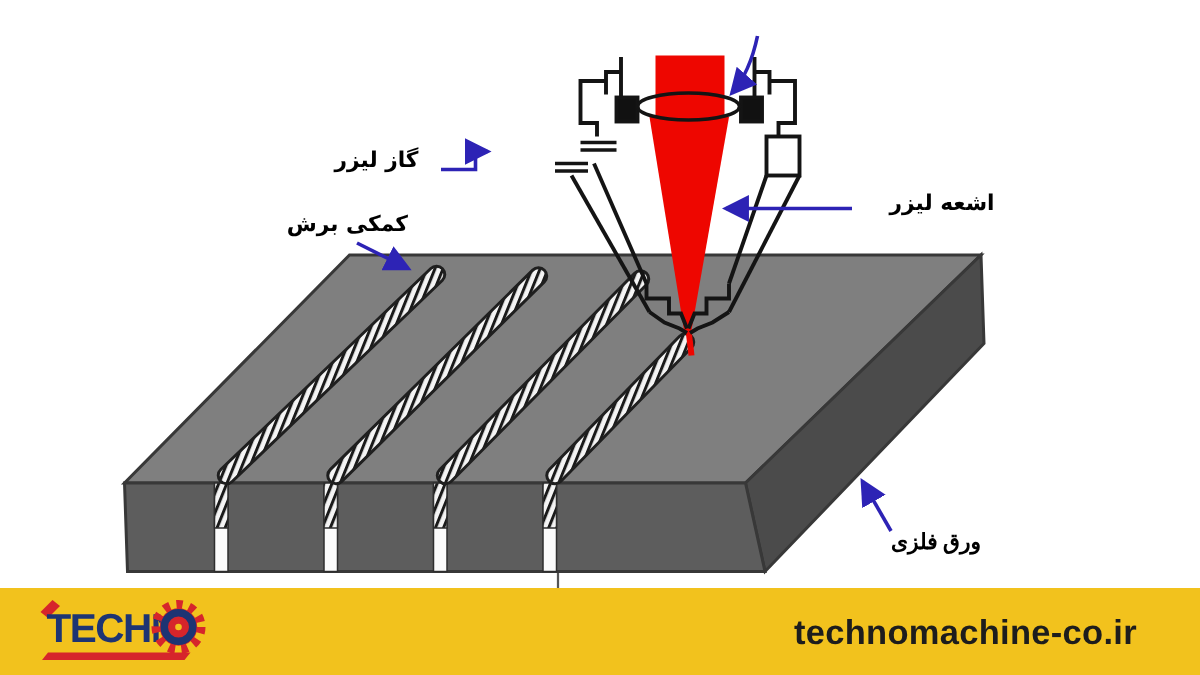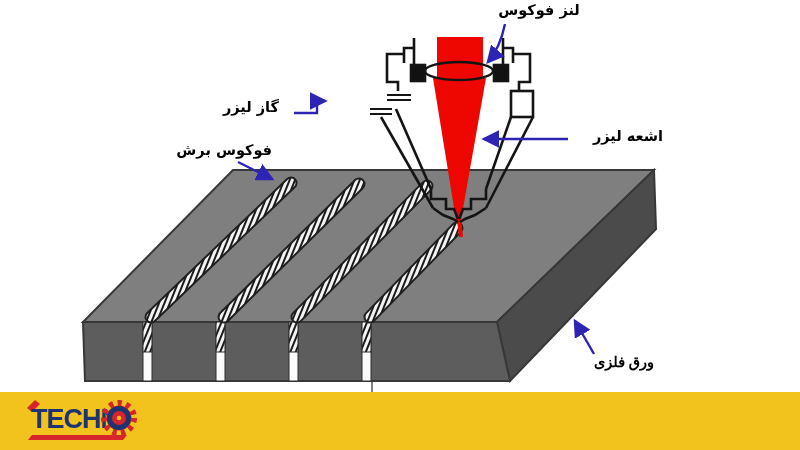--- a/index.html
+++ b/index.html
@@ -112,38 +112,38 @@
 
     <g fill="none" stroke="#2D23B5" stroke-width="2.4">
       <path d="M505,24 Q500,48 488,62" marker-end="url(#ah)"></path>
       <path d="M294,113 H317 V101 H325" marker-end="url(#ah)"></path>
       <path d="M238,162 L272,179" marker-end="url(#ah)"></path>
       <path d="M568,139 H484" marker-end="url(#ah)"></path>
       <path d="M594,354 L575,321" marker-end="url(#ah)"></path>
     </g>
   </svg>
 
-  <div class="lbl" style="left:486px;top:2px;width:106px;">لنز فوکوس</div>
   <div class="lbl" style="left:214px;top:99px;width:74px;">گاز لیزر</div>
-  <div class="lbl" style="left:196px;top:142px;width:76px;">فوکوس برش</div>
+  <div class="lbl" style="left:196px;top:142px;width:76px;">کمکی برش</div>
   <div class="lbl" style="left:592px;top:128px;width:72px;text-align:center;">اشعه لیزر</div>
   <div class="lbl" style="left:592px;top:354px;width:64px;font-family:Liberation Serif, serif;">ورق فلزی</div>
 
   <div class="footer">
     <svg class="logo" width="116" height="50" viewBox="0 0 116 50">
 
       <polygon points="1,12 9,4 14,8 6,16" fill="#D6252B"></polygon>
 
       <text x="5" y="32" font-family="Liberation Sans, sans-serif" font-weight="bold" font-size="27" fill="#1D3473" letter-spacing="-1">TECHN</text>
 
       <g>
         <circle cx="93" cy="22" r="15" fill="none" stroke="#D6252B" stroke-width="6" stroke-dasharray="4.2 4.4"></circle>
         <circle cx="93" cy="22" r="12.5" fill="#D6252B"></circle>
         <circle cx="93" cy="22" r="9.5" fill="none" stroke="#1D3473" stroke-width="5"></circle>
         <circle cx="93" cy="22" r="6" fill="#D6252B"></circle>
         <circle cx="93" cy="22" r="2.2" fill="#F2C21D"></circle>
       </g>
 
       <polygon points="6,39 101,39 97,44 2,44" fill="#D6252B"></polygon>
     </svg>
+    <div class="site">technomachine-co.ir</div>
   </div>
 
 </div>
 
 </body></html>

